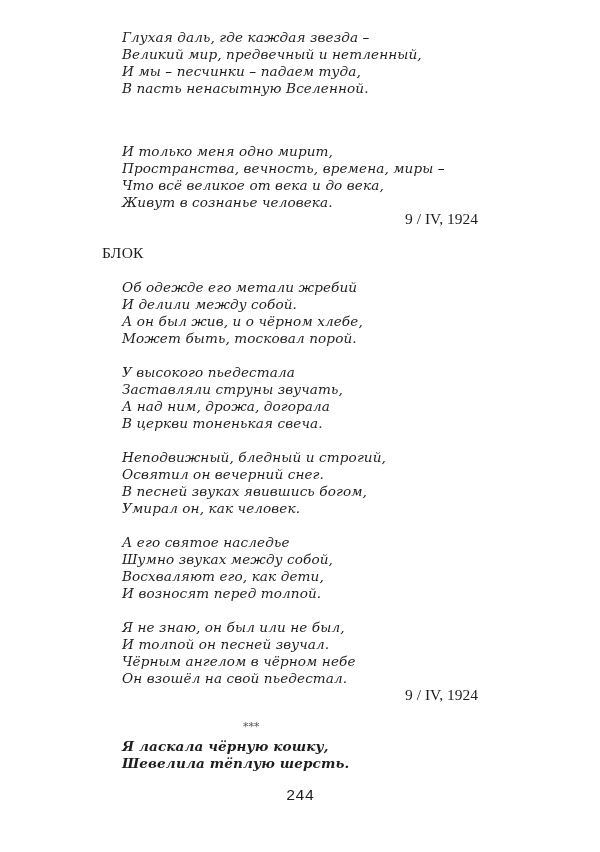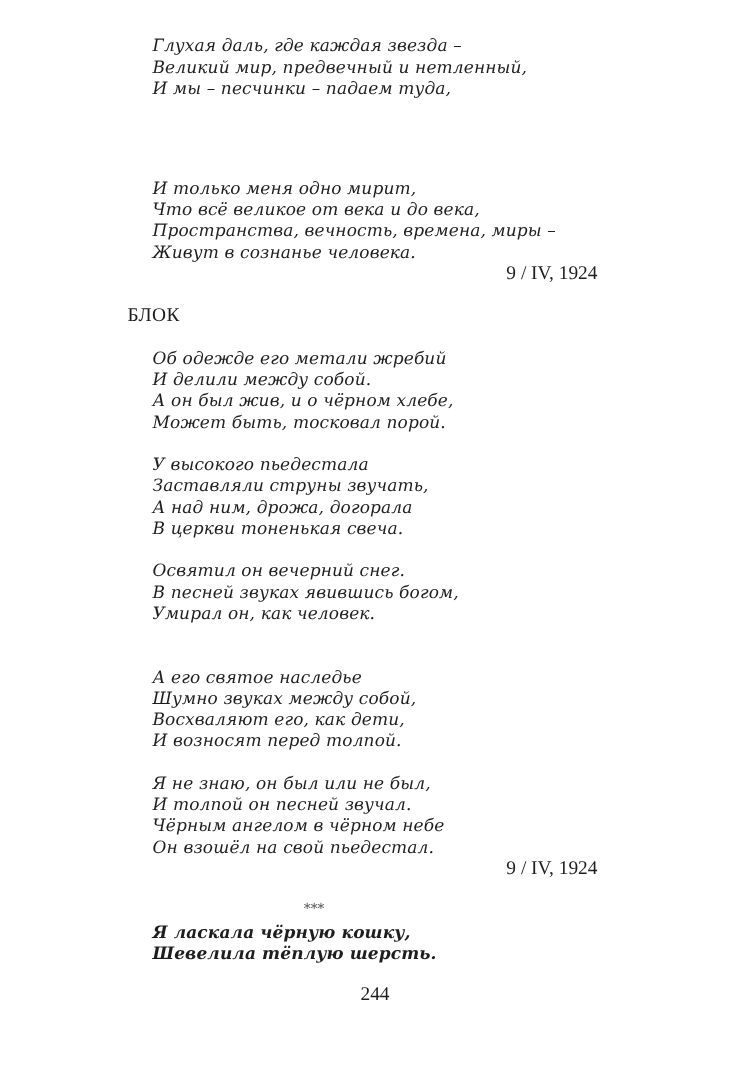--- a/index.html
+++ b/index.html
@@ -51,40 +51,41 @@
       position: absolute;
       left: 243px;
       font-size: 11px;
       line-height: 12px;
       color: #555;
     }
     .page-number {
       position: absolute;
       left: 0; width: 600px;
       text-align: center;
-      font-family: Liberation Serif, serif;
+      font-family: Liberation Mono, monospace;
       font-size: 15.5px;
       line-height: 18px;
     }
   </style>
 </head>
 <body>
 
 <div class="page">
 
   <div class="stanza" style="top:29px;">
     <span class="line">Глухая даль, где каждая звезда –</span>
     <span class="line">Великий мир, предвечный и нетленный,</span>
     <span class="line">И мы – песчинки – падаем туда,</span>
+    <span class="line">В пасть ненасытную Вселенной.</span>
   </div>
 
   <div class="stanza" style="top:143px;">
     <span class="line">И только меня одно мирит,</span>
+    <span class="line">Пространства, вечность, времена, миры –</span>
     <span class="line">Что всё великое от века и до века,</span>
-    <span class="line">Пространства, вечность, времена, миры –</span>
     <span class="line">Живут в сознанье человека.</span>
   </div>
 
   <div class="date" style="top:210px;">9 / IV, 1924</div>
 
   <div class="heading" style="top:244px;">БЛОК</div>
 
   <div class="stanza" style="top:279px;">
     <span class="line">Об одежде его метали жребий</span>
     <span class="line">И делили между собой.</span>
@@ -93,20 +94,21 @@
   </div>
 
   <div class="stanza" style="top:364px;">
     <span class="line">У высокого пьедестала</span>
     <span class="line">Заставляли струны звучать,</span>
     <span class="line">А над ним, дрожа, догорала</span>
     <span class="line">В церкви тоненькая свеча.</span>
   </div>
 
   <div class="stanza" style="top:449px;">
+    <span class="line">Неподвижный, бледный и строгий,</span>
     <span class="line">Освятил он вечерний снег.</span>
     <span class="line">В песней звуках явившись богом,</span>
     <span class="line">Умирал он, как человек.</span>
   </div>
 
   <div class="stanza" style="top:534px;">
     <span class="line">А его святое наследье</span>
     <span class="line">Шумно звуках между собой,</span>
     <span class="line">Восхваляют его, как дети,</span>
     <span class="line">И возносят перед толпой.</span>

